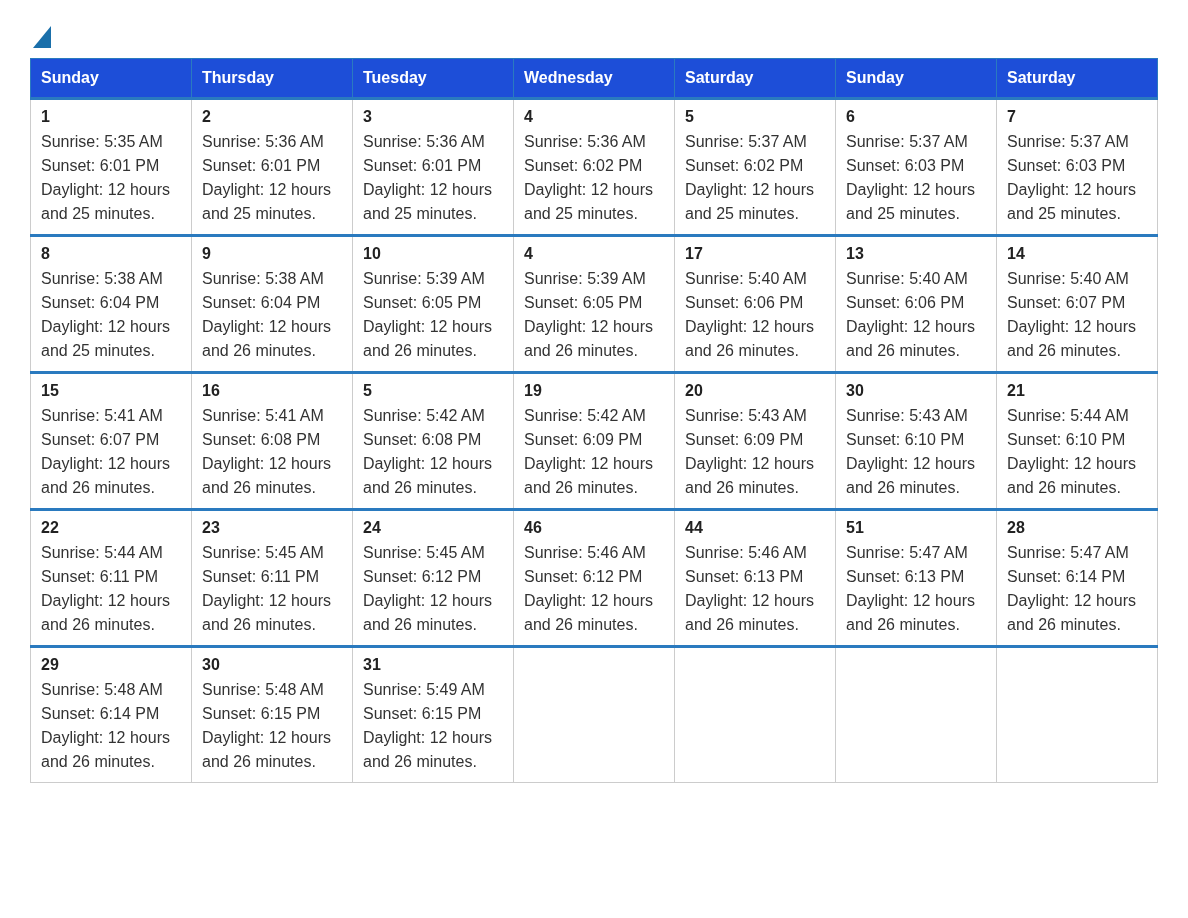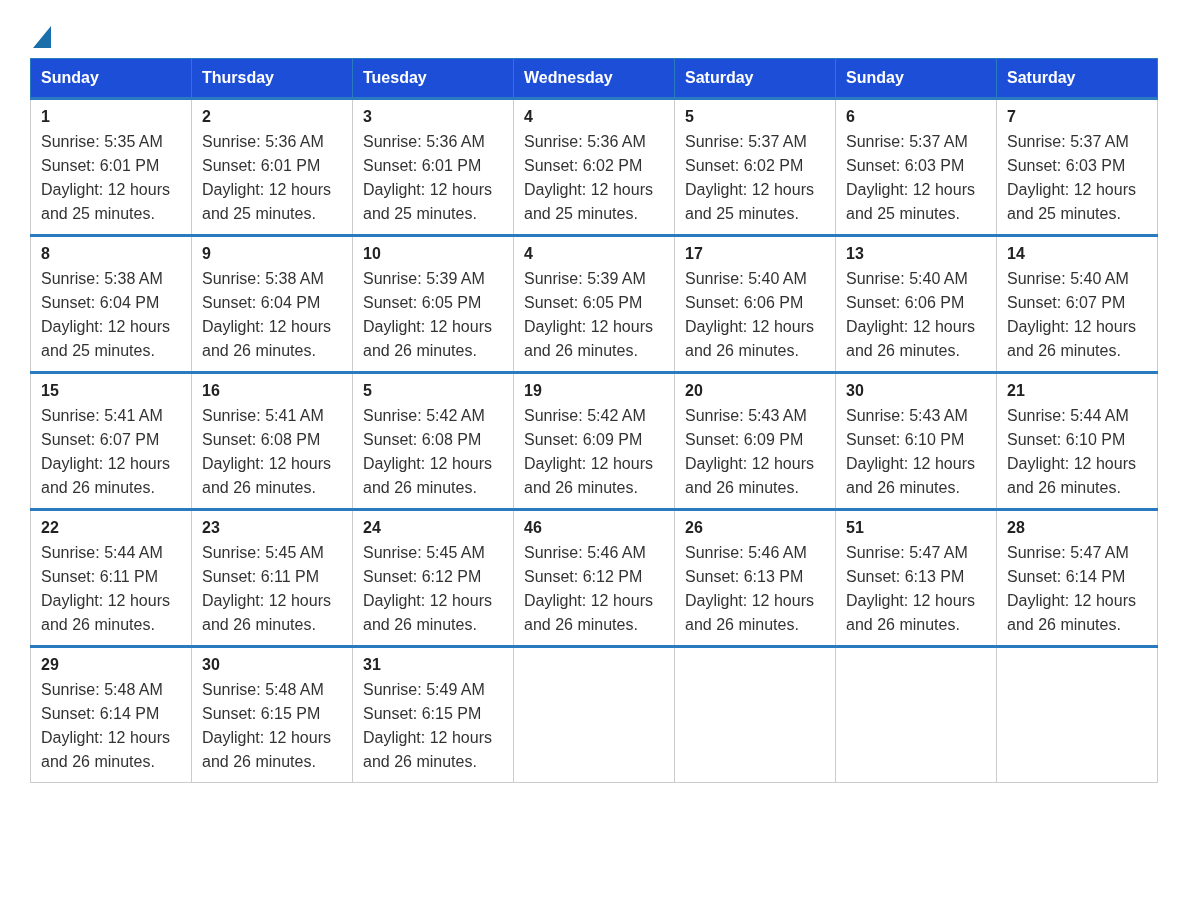--- a/index.html
+++ b/index.html
@@ -238,21 +238,21 @@
         </td>
         <td>
           <span class="day-number">24</span>
           <div class="day-info">Sunrise: 5:45 AM<br>Sunset: 6:12 PM<br>Daylight: 12 hours<br>and 26 minutes.</div>
         </td>
         <td>
           <span class="day-number">46</span>
           <div class="day-info">Sunrise: 5:46 AM<br>Sunset: 6:12 PM<br>Daylight: 12 hours<br>and 26 minutes.</div>
         </td>
         <td>
-          <span class="day-number">26</span>
+          <span class="day-number">44</span>
           <div class="day-info">Sunrise: 5:46 AM<br>Sunset: 6:13 PM<br>Daylight: 12 hours<br>and 26 minutes.</div>
         </td>
         <td>
           <span class="day-number">51</span>
           <div class="day-info">Sunrise: 5:47 AM<br>Sunset: 6:13 PM<br>Daylight: 12 hours<br>and 26 minutes.</div>
         </td>
         <td>
           <span class="day-number">28</span>
           <div class="day-info">Sunrise: 5:47 AM<br>Sunset: 6:14 PM<br>Daylight: 12 hours<br>and 26 minutes.</div>
         </td>

